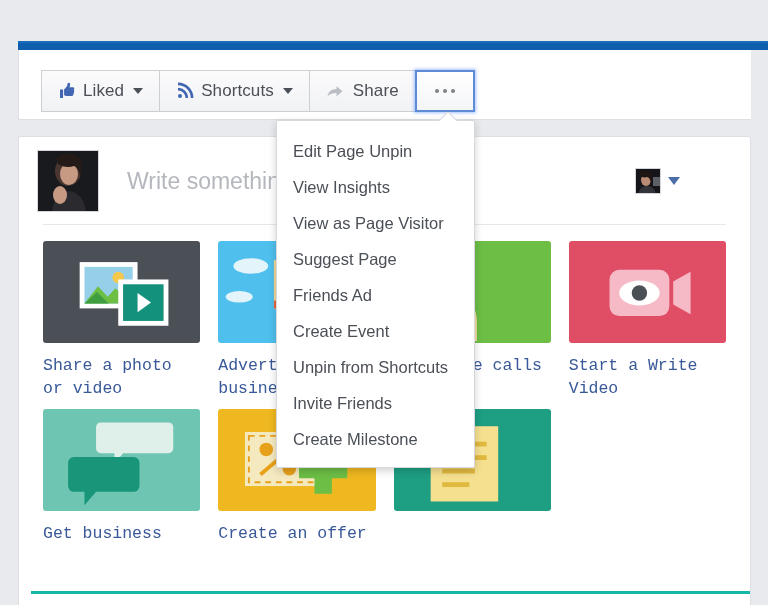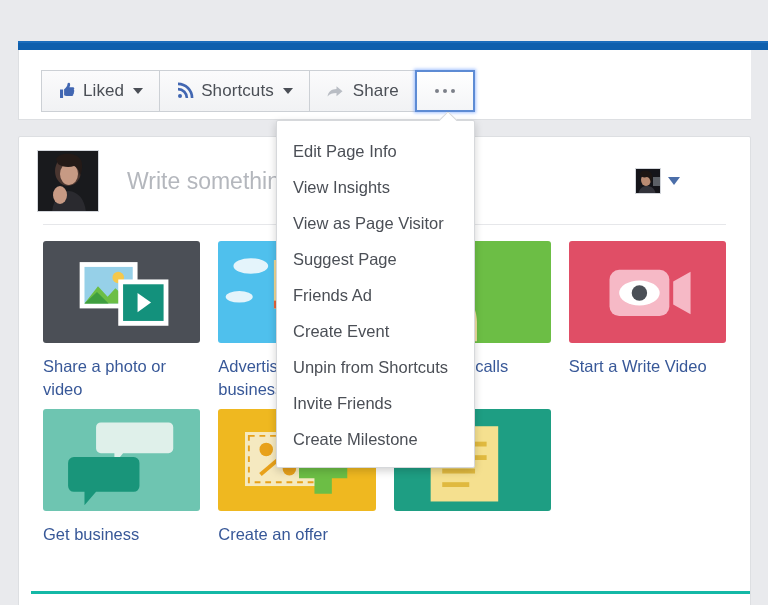--- a/index.html
+++ b/index.html
@@ -118,20 +118,21 @@
     height: 1px; background: #e6e7ea;
   }
 
   
   .tiles {
     display: grid;
     grid-template-columns: repeat(4, 1fr);
     column-gap: 18px;
     row-gap: 8px;
     padding: 16px 24px 0 24px;
+    font-family: Liberation Mono, monospace;
   }
   .tile { display: flex; flex-direction: column; cursor: pointer; }
   .tile-art {
     height: 102px;
     border-radius: 3px;
     position: relative;
     overflow: hidden;
   }
   .tile-label {
     margin-top: 12px;
@@ -388,21 +389,21 @@
       <span class="see-all">
         <span>See All</span>
         <span class="chev"></span>
       </span>
     </div>
 
   </div>
 
   <div class="menu">
     <div class="menu-pointer"></div>
-    <div class="menu-item">Edit Page Info</div>
+    <div class="menu-item">Edit Page Unpin</div>
     <div class="menu-item">View Insights</div>
     <div class="menu-item">View as Page Visitor</div>
     <div class="menu-item">Suggest Page</div>
     <div class="menu-item">Friends Ad</div>
     <div class="menu-item">Create Event</div>
     <div class="menu-item">Unpin from Shortcuts</div>
     <div class="menu-item">Invite Friends</div>
     <div class="menu-item">Create Milestone</div>
   </div>
 

